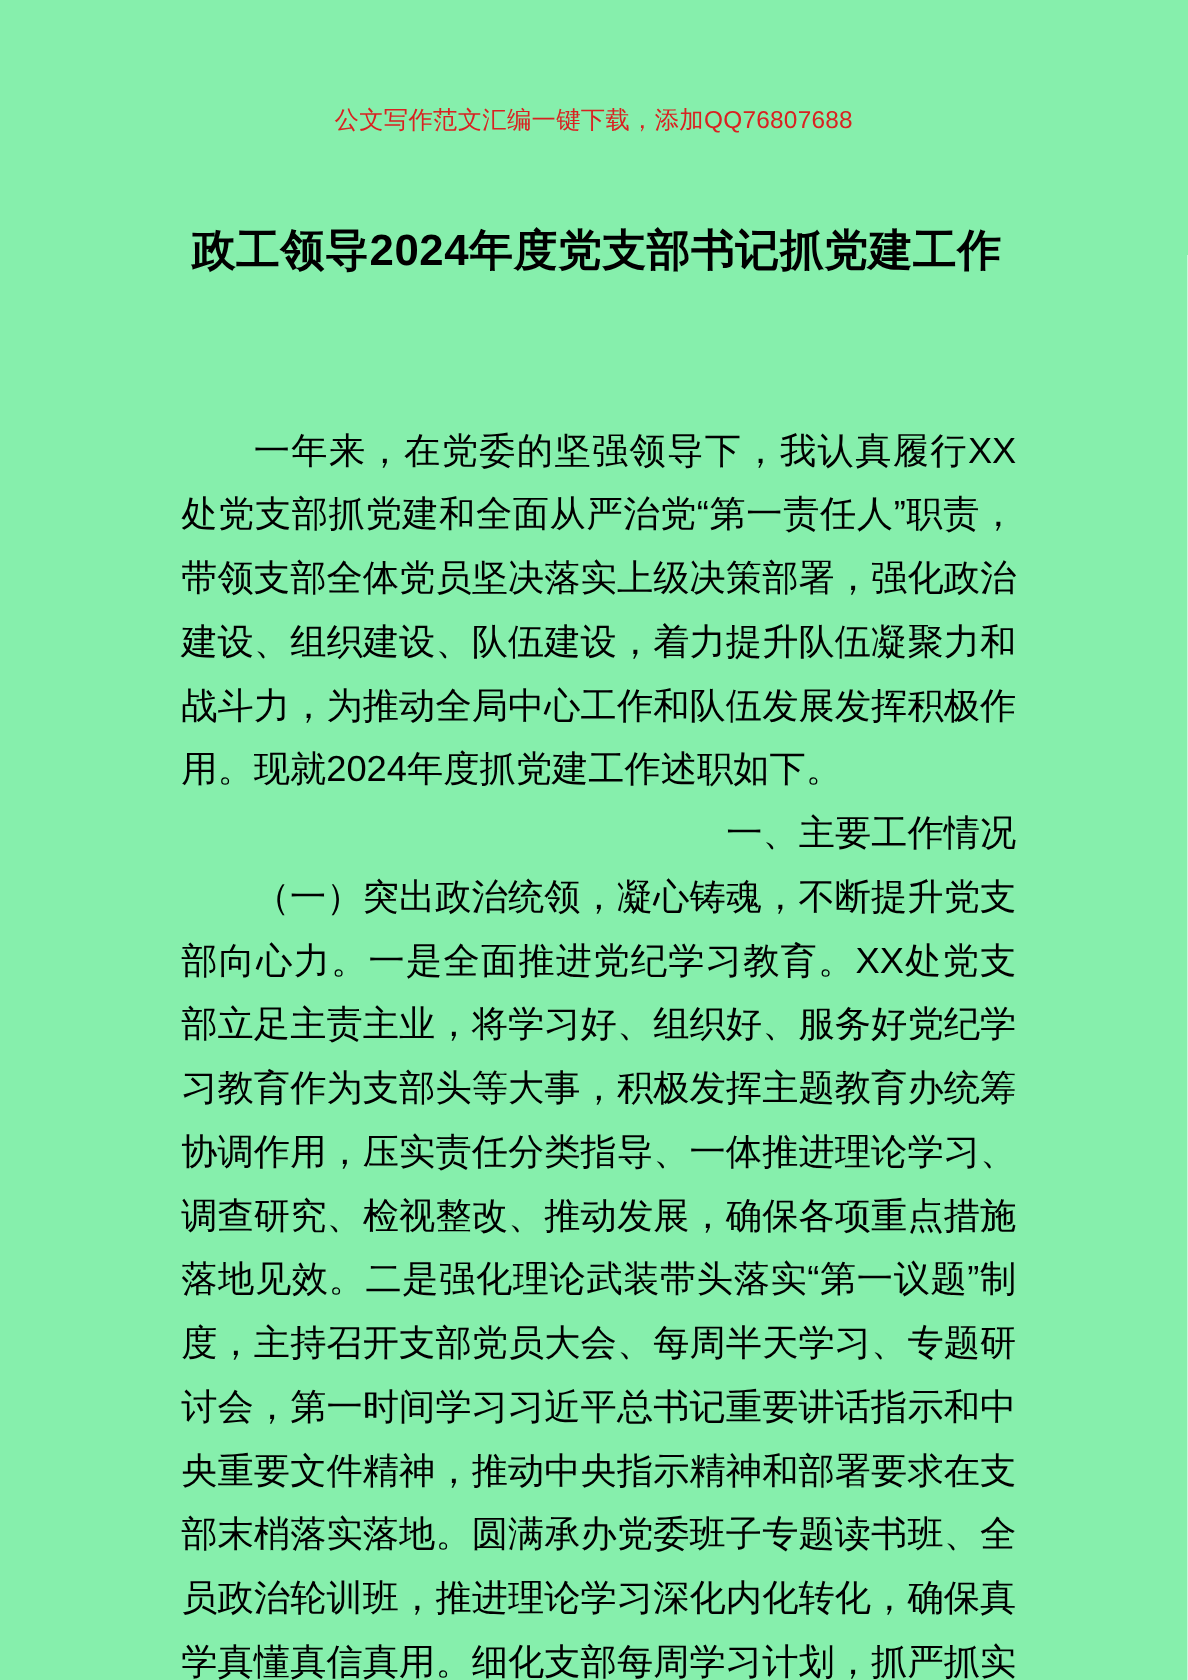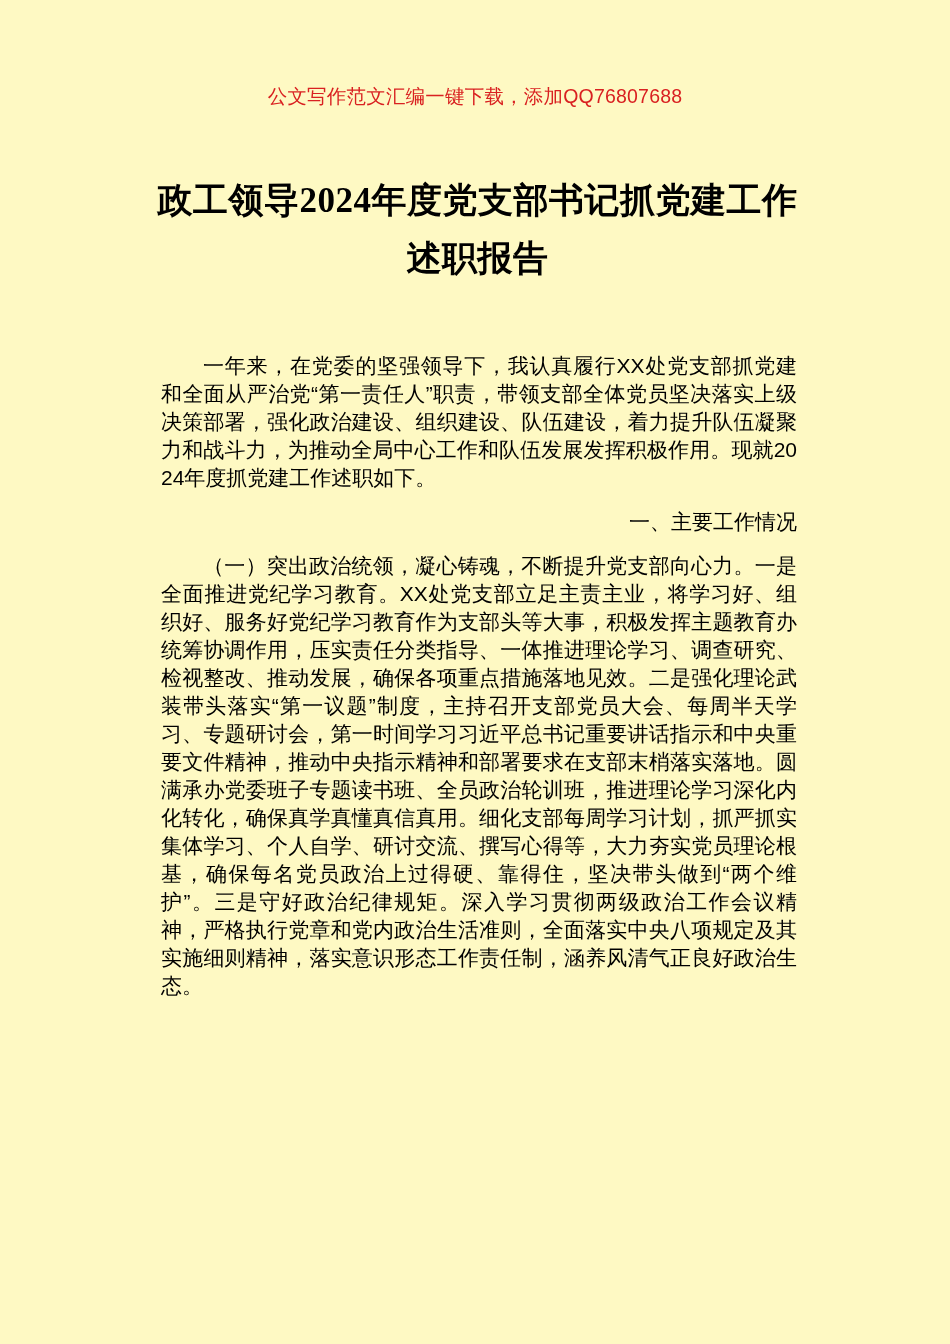--- a/index.html
+++ b/index.html
@@ -14,21 +14,21 @@
     color: #000000;
     -webkit-font-smoothing: antialiased;
     overflow: hidden;
   }
 
   .page {
     position: relative;
     width: 950px;
     height: 1344px;
     box-sizing: border-box;
-    background: #fef9c3;
+    background: #86efac;
   }
 
   
   .promo-header {
     position: absolute;
     top: 83px;
     left: 0;
     width: 950px;
     text-align: center;
     font-size: 19.5px;
@@ -43,35 +43,34 @@
     position: absolute;
     top: 172px;
     left: 145px;
     width: 665px;
     text-align: center;
     font-size: 35px;
     line-height: 58px;
     font-weight: 700;
     letter-spacing: 0.5px;
     color: #000000;
-    font-family: Liberation Serif, serif;
   }
 
   
   .doc-body {
     position: absolute;
     top: 336px;
     left: 145px;
     width: 668px;
   }
 
   .para {
-    margin: 16px;
-    font-size: 21px;
-    line-height: 28px;
+    margin: 0;
+    font-size: 29px;
+    line-height: 51px;
     text-align: justify;
     text-justify: inter-ideograph;
     text-indent: 2em;
     letter-spacing: 0px;
     color: #000000;
     word-break: break-all;
   }
 
   .para.heading {
     text-align: right;
@@ -79,21 +78,20 @@
 </style>
 </head>
 <body>
 
 <div class="page">
 
   <div class="promo-header">公文写作范文汇编一键下载，添加QQ76807688</div>
 
   <div class="doc-title">
     <div>政工领导2024年度党支部书记抓党建工作</div>
-    <div>述职报告</div>
   </div>
 
   <div class="doc-body">
     <p class="para">一年来，在党委的坚强领导下，我认真履行XX处党支部抓党建和全面从严治党“第一责任人”职责，带领支部全体党员坚决落实上级决策部署，强化政治建设、组织建设、队伍建设，着力提升队伍凝聚力和战斗力，为推动全局中心工作和队伍发展发挥积极作用。现就2024年度抓党建工作述职如下。</p>
     <p class="para heading">一、主要工作情况</p>
     <p class="para">（一）突出政治统领，凝心铸魂，不断提升党支部向心力。一是全面推进党纪学习教育。XX处党支部立足主责主业，将学习好、组织好、服务好党纪学习教育作为支部头等大事，积极发挥主题教育办统筹协调作用，压实责任分类指导、一体推进理论学习、调查研究、检视整改、推动发展，确保各项重点措施落地见效。二是强化理论武装带头落实“第一议题”制度，主持召开支部党员大会、每周半天学习、专题研讨会，第一时间学习习近平总书记重要讲话指示和中央重要文件精神，推动中央指示精神和部署要求在支部末梢落实落地。圆满承办党委班子专题读书班、全员政治轮训班，推进理论学习深化内化转化，确保真学真懂真信真用。细化支部每周学习计划，抓严抓实集体学习、个人自学、研讨交流、撰写心得等，大力夯实党员理论根基，确保每名党员政治上过得硬、靠得住，坚决带头做到“两个维护”。三是守好政治纪律规矩。深入学习贯彻两级政治工作会议精神，严格执行党章和党内政治生活准则，全面落实中央八项规定及其实施细则精神，落实意识形态工作责任制，涵养风清气正良好政治生态。</p>
   </div>
 
 </div>
 

